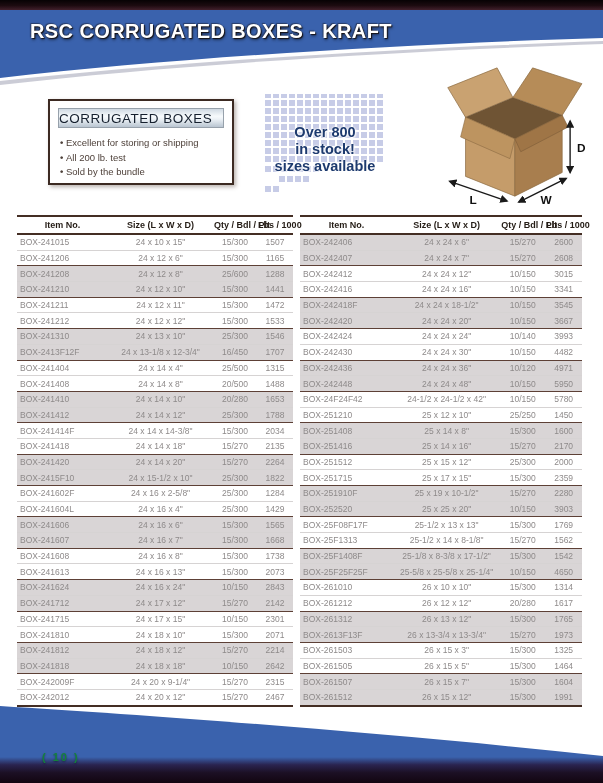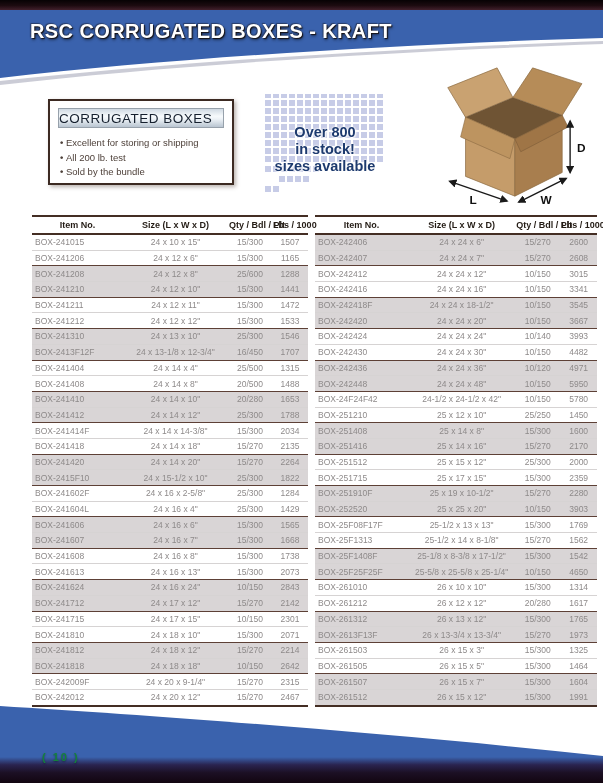--- a/index.html
+++ b/index.html
@@ -36,21 +36,21 @@
   .promo-strip2{position:absolute;left:279px;top:174px;width:30px;height:8px;}
   .promo-strip3{position:absolute;left:265px;top:184px;width:14px;height:8px;}
   .promo-text{position:absolute;left:258px;top:104px;width:134px;text-align:center;
     font-size:14.5px;line-height:1.18;font-weight:bold;color:#1d3a6e;
     text-shadow:0 0 2px #fff,0 0 3px #fff,1px 1px 2px #fff;margin-top:20px;}
 
   
   .box-art{position:absolute;left:413px;top:58px;width:182px;height:148px;}
 
   
-  .tables{position:absolute;left:32px;top:215px;width:566px;display:flex;gap:7px;}
+  .tables{position:absolute;left:17px;top:215px;width:566px;display:flex;gap:7px;}
   table.spec{border-collapse:collapse;table-layout:fixed;}
   table.spec.left{width:276px;}
   table.spec.right{width:282px;}
   table.spec th{font-size:9px;font-weight:bold;color:#241c15;height:16px;
     border-top:2px solid #442e24;border-bottom:2px solid #442e24;
     padding:0 1px;white-space:nowrap;}
   table.spec td{font-size:8.5px;color:#8e8a8a;height:14.7px;text-align:center;
     border-bottom:1px solid #d6d3d3;padding:0 2px;white-space:nowrap;overflow:hidden;}
   table.spec td:first-child{text-align:left;padding-left:3px;}
   table.spec tr.shaded td{background:#d9d5d6;}

